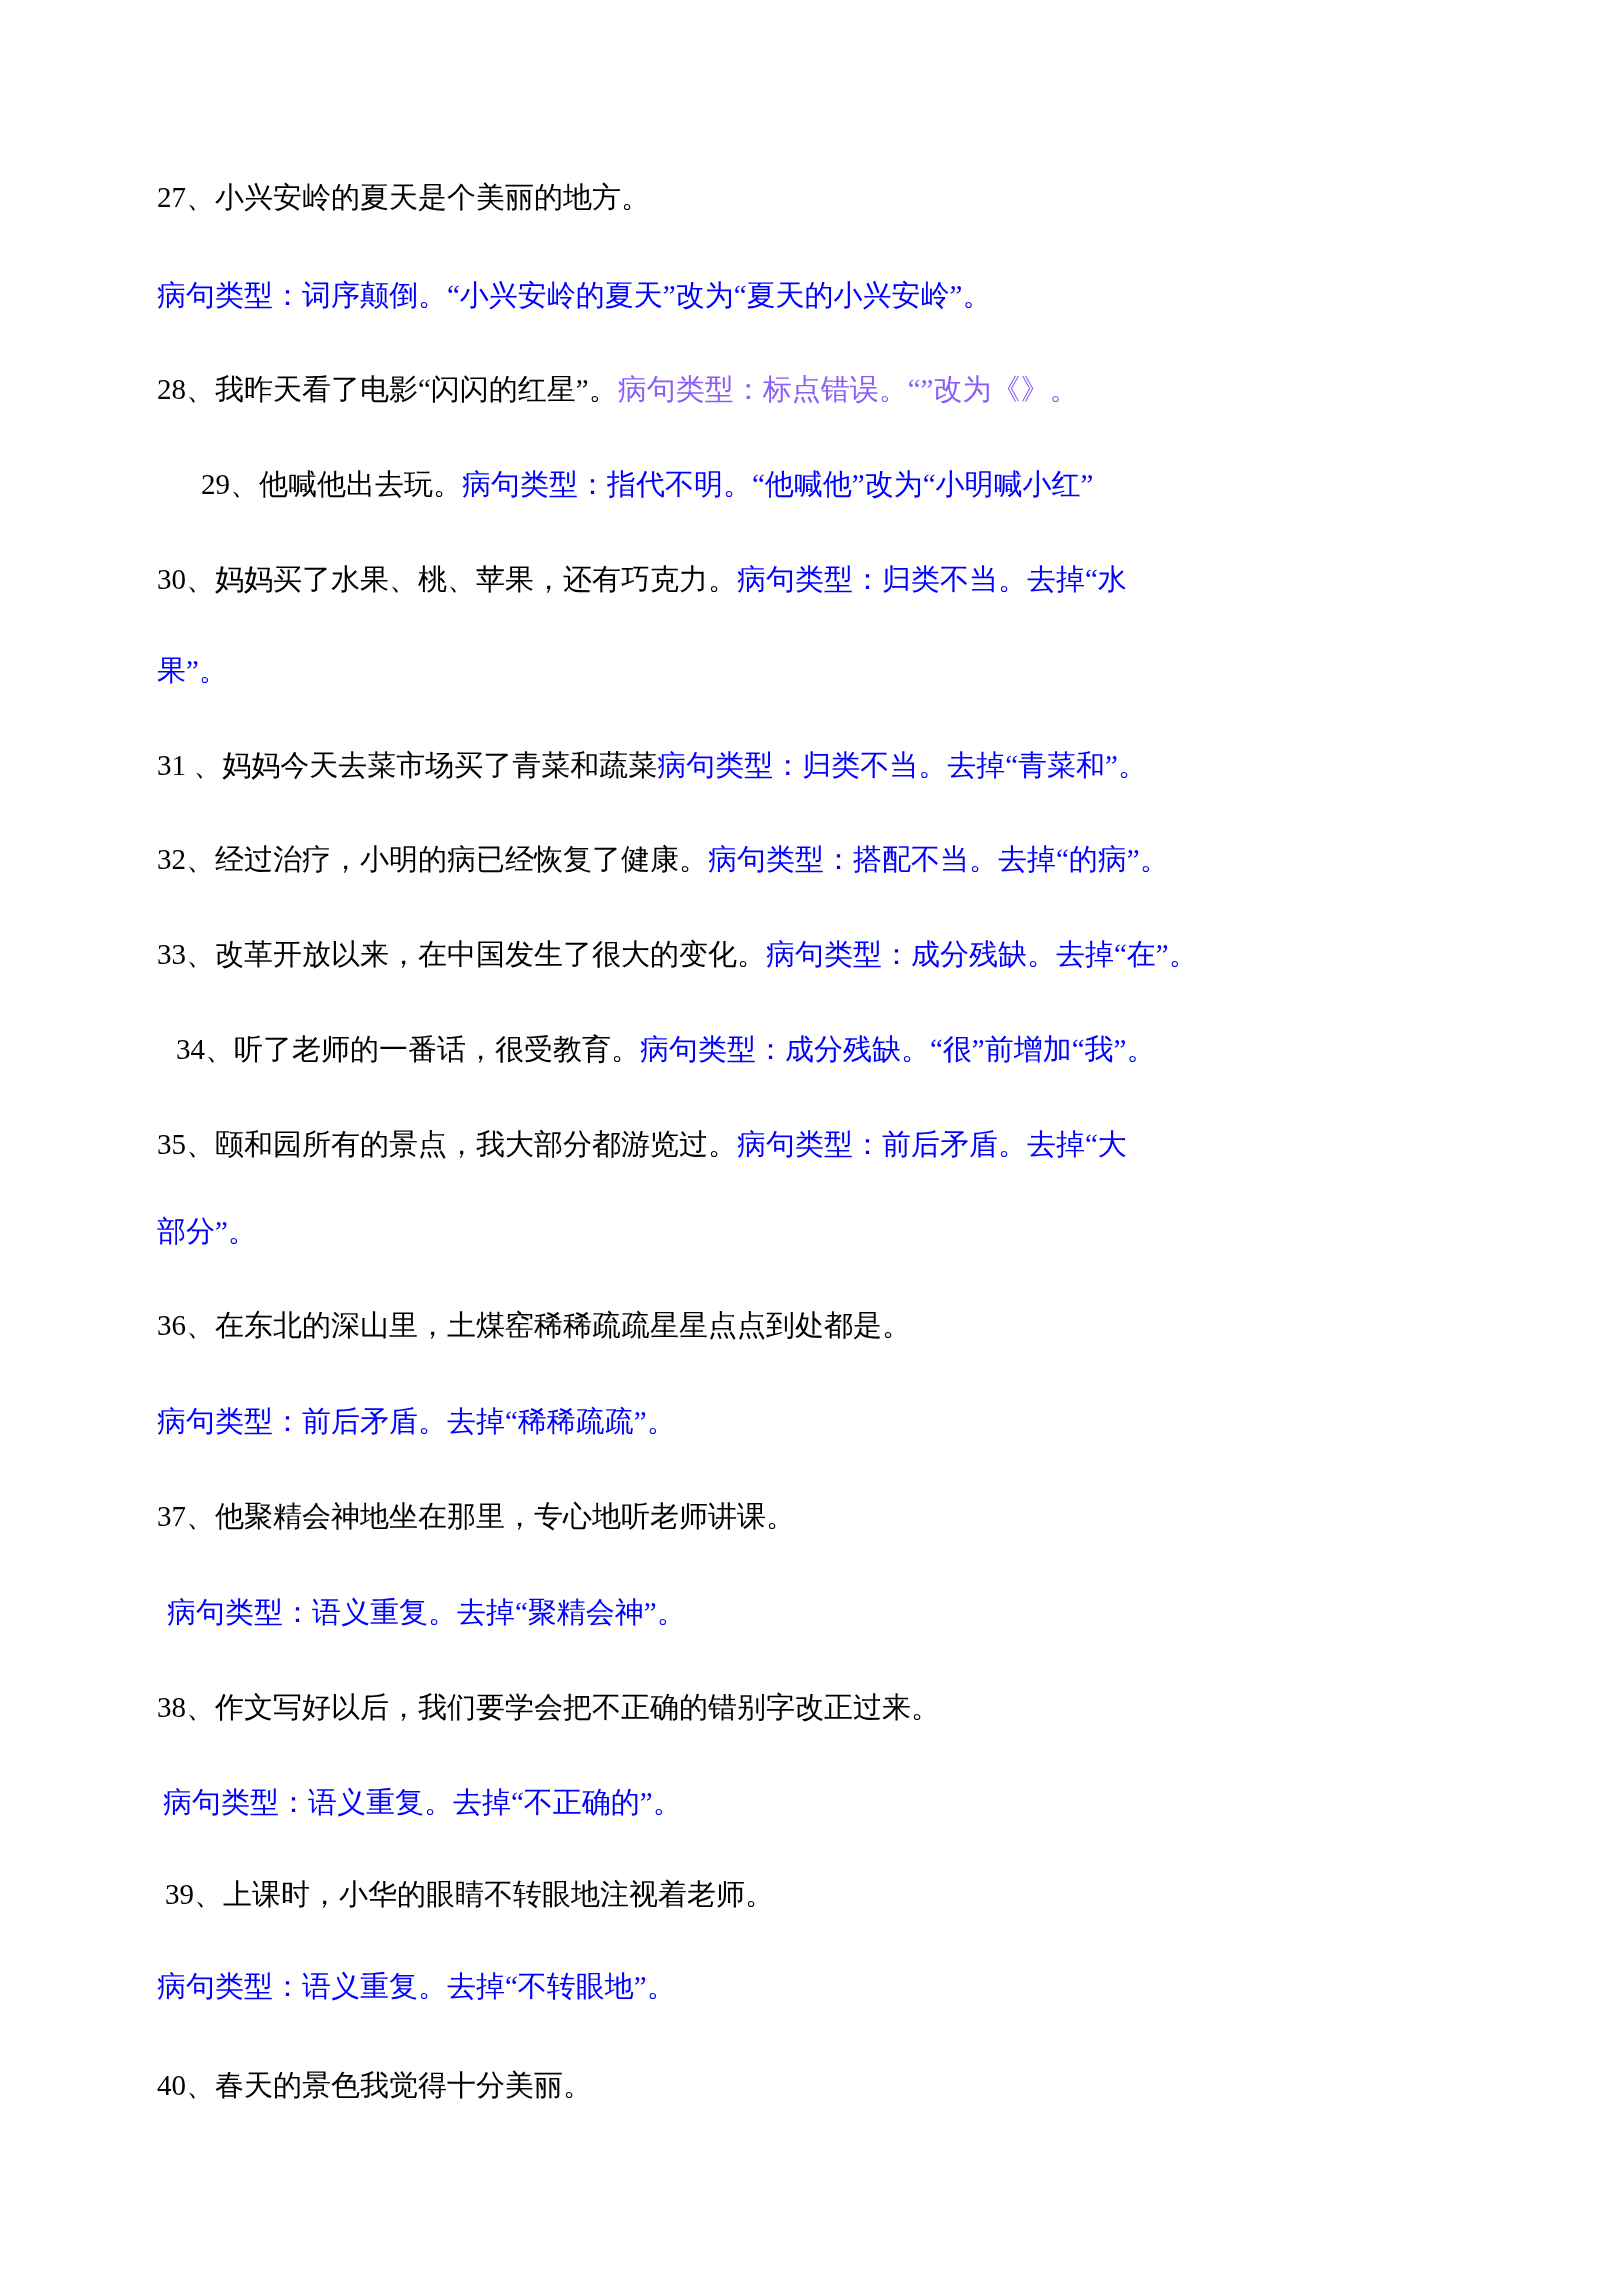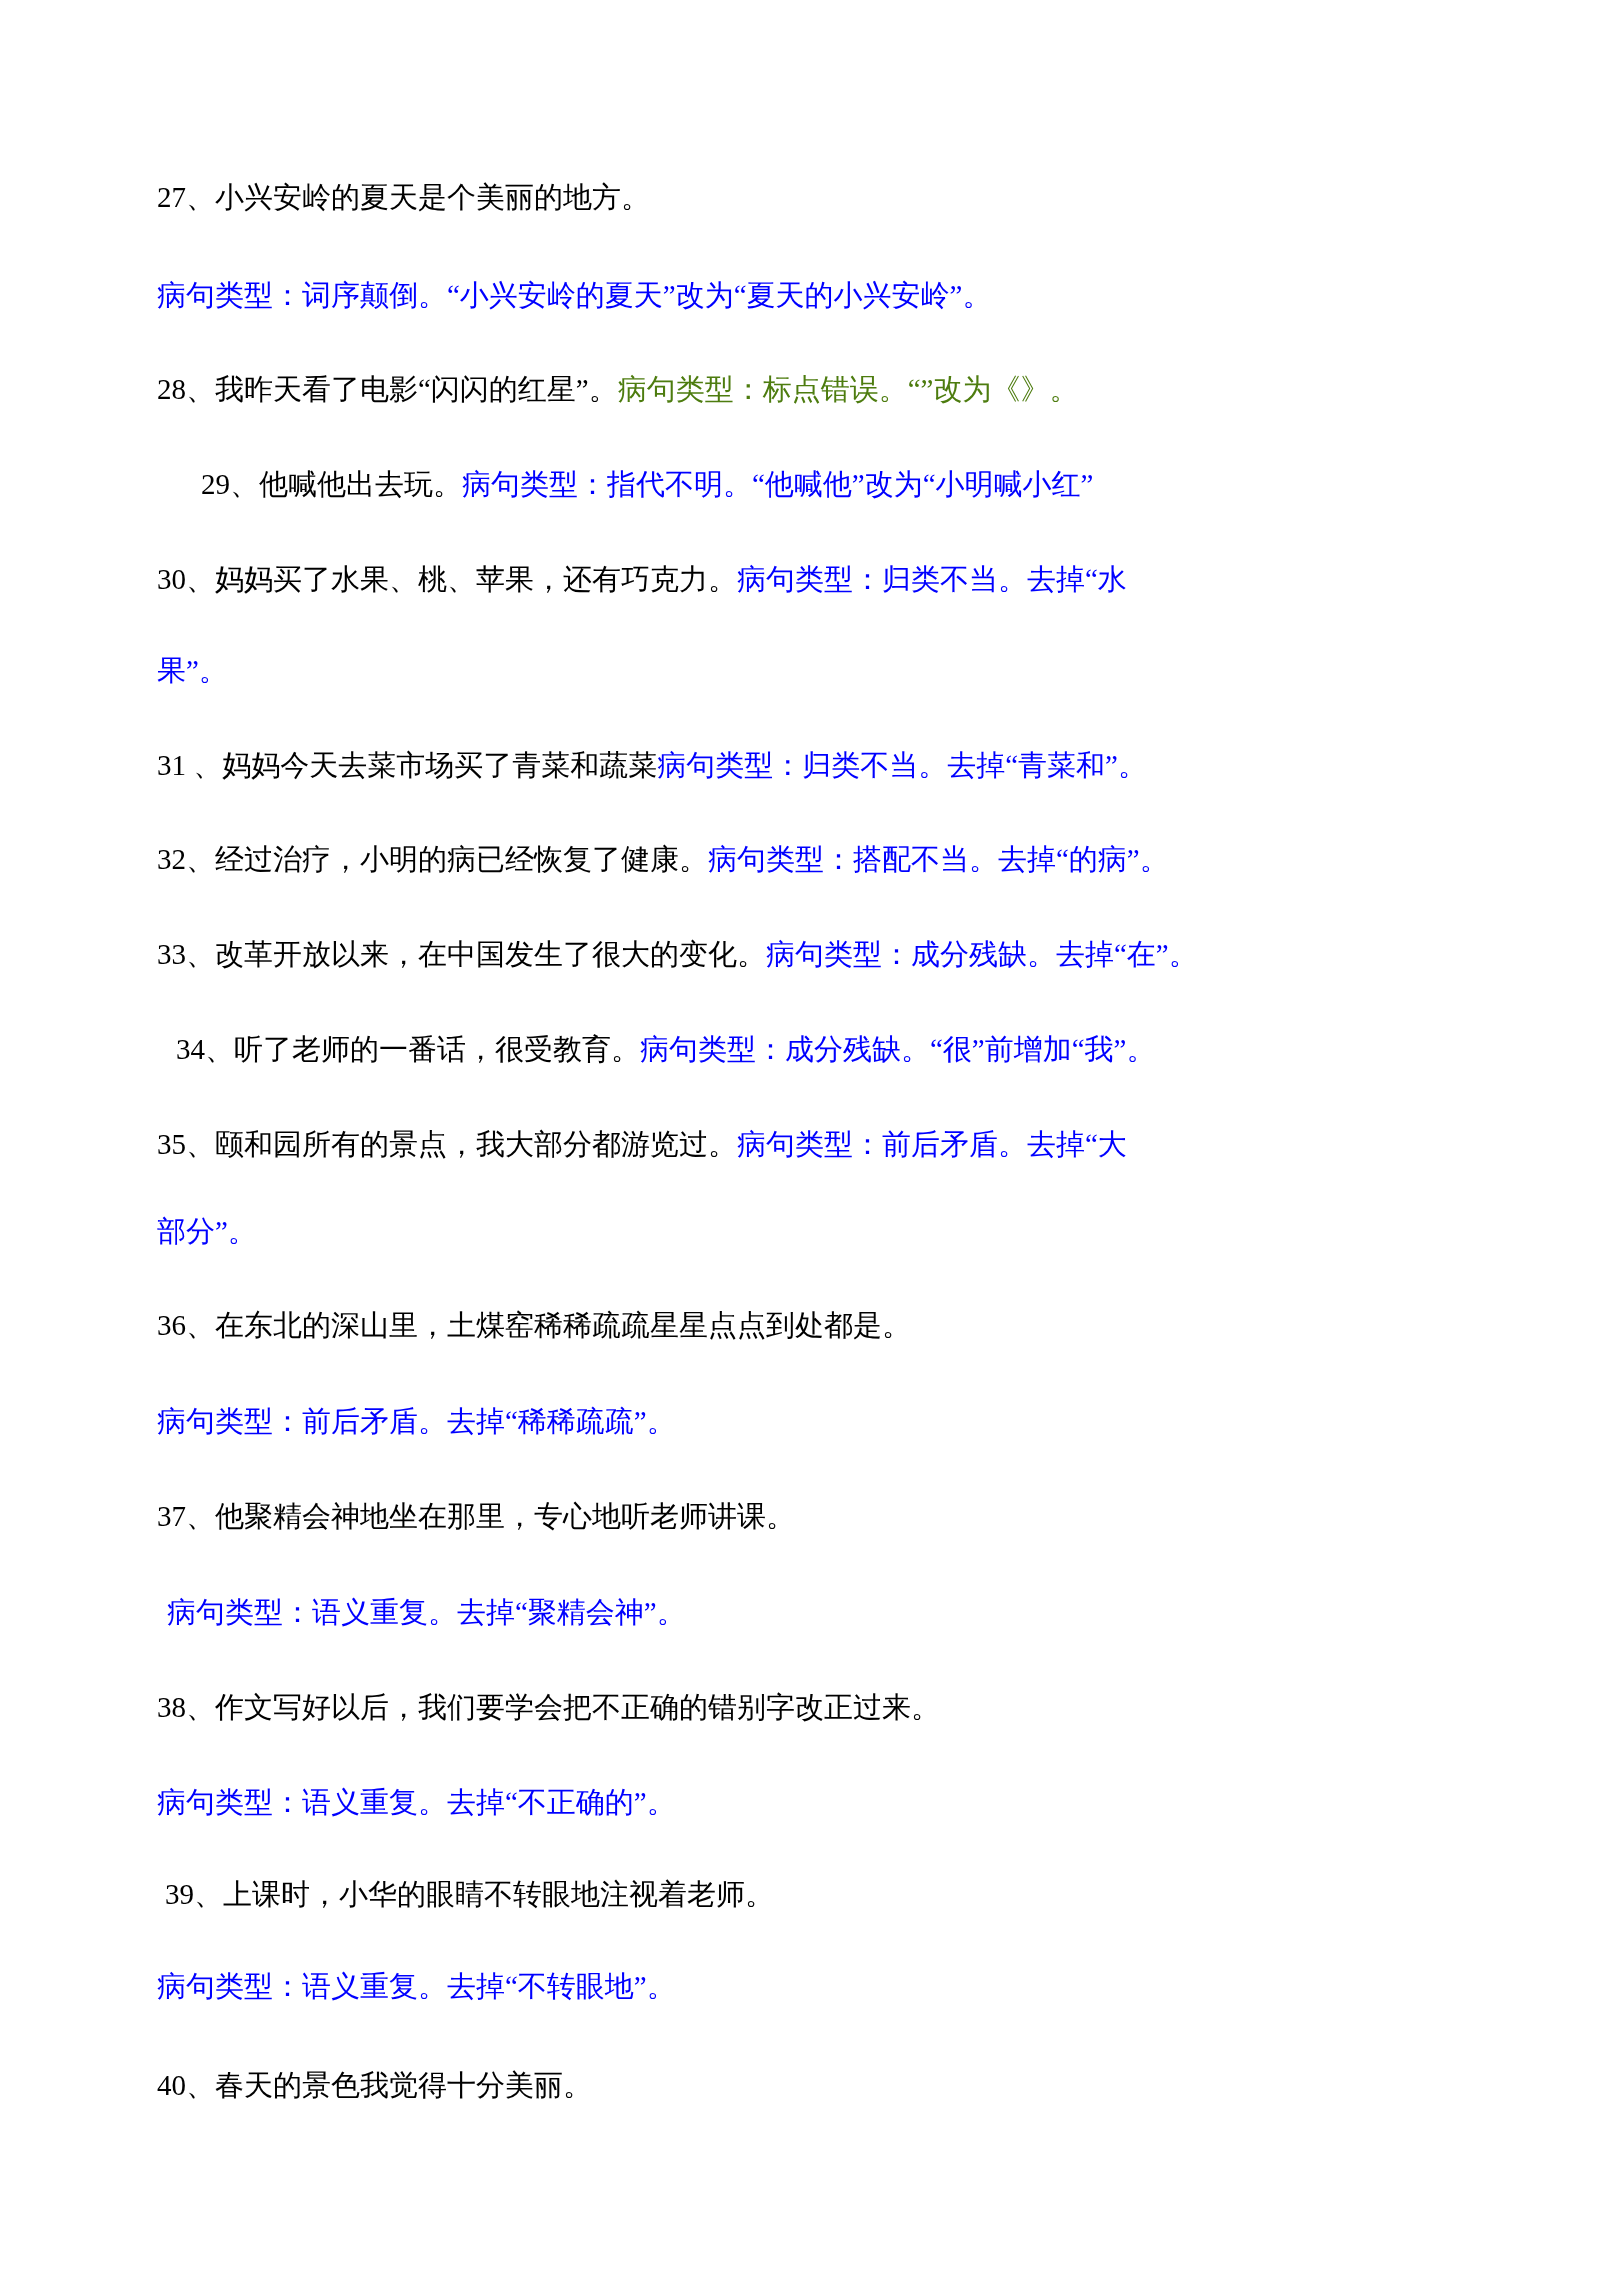--- a/index.html
+++ b/index.html
@@ -34,34 +34,34 @@
   .seg-q { color: #000000; }
   .seg-a { color: #0000ff; }
 </style>
 </head>
 <body>
 
 <div class="page">
   <div id="lines">
       <div class="line" style="top: 173px;"><span class="seg-q" style="color: rgb(0, 0, 0);">27、小兴安岭的夏天是个美丽的地方。</span></div>
       <div class="line" style="top: 271px;"><span class="seg-a" style="color: rgb(0, 0, 255);">病句类型：词序颠倒。“小兴安岭的夏天”改为“夏天的小兴安岭”。</span></div>
-      <div class="line" style="top: 365px;"><span class="seg-q" style="color: rgb(0, 0, 0);">28、我昨天看了电影“闪闪的红星”。</span><span class="seg-a" style="color: #4d7c0f;">病句类型：标点错误。“”改为《》。</span></div>
+      <div class="line" style="top: 365px;"><span class="seg-q" style="color: rgb(0, 0, 0);">28、我昨天看了电影“闪闪的红星”。</span><span class="seg-a" style="color: #8b5cf6;">病句类型：标点错误。“”改为《》。</span></div>
       <div class="line" style="top: 460px;"><span class="seg-q" style="color: rgb(0, 0, 0); margin-left: 44px;">29、他喊他出去玩。</span><span class="seg-a" style="color: rgb(0, 0, 255);">病句类型：指代不明。“他喊他”改为“小明喊小红”</span></div>
       <div class="line" style="top: 555px;"><span class="seg-q" style="color: rgb(0, 0, 0);">30、妈妈买了水果、桃、苹果，还有巧克力。</span><span class="seg-a" style="color: rgb(0, 0, 255);">病句类型：归类不当。去掉“水</span></div>
       <div class="line" style="top: 646px;"><span class="seg-a" style="color: rgb(0, 0, 255);">果”。</span></div>
       <div class="line" style="top: 741px;"><span class="seg-q" style="color: rgb(0, 0, 0);">31 、妈妈今天去菜市场买了青菜和蔬菜</span><span class="seg-a" style="color: rgb(0, 0, 255);">病句类型：归类不当。去掉“青菜和”。</span></div>
       <div class="line" style="top: 835px;"><span class="seg-q" style="color: rgb(0, 0, 0);">32、经过治疗，小明的病已经恢复了健康。</span><span class="seg-a" style="color: rgb(0, 0, 255);">病句类型：搭配不当。去掉“的病”。</span></div>
       <div class="line" style="top: 930px;"><span class="seg-q" style="color: rgb(0, 0, 0);">33、改革开放以来，在中国发生了很大的变化。</span><span class="seg-a" style="color: rgb(0, 0, 255);">病句类型：成分残缺。去掉“在”。</span></div>
       <div class="line indent" style="top: 1025px;"><span class="seg-q" style="color: rgb(0, 0, 0);">34、听了老师的一番话，很受教育。</span><span class="seg-a" style="color: rgb(0, 0, 255);">病句类型：成分残缺。“很”前增加“我”。</span></div>
       <div class="line" style="top: 1120px;"><span class="seg-q" style="color: rgb(0, 0, 0);">35、颐和园所有的景点，我大部分都游览过。</span><span class="seg-a" style="color: rgb(0, 0, 255);">病句类型：前后矛盾。去掉“大</span></div>
       <div class="line" style="top: 1207px;"><span class="seg-a" style="color: rgb(0, 0, 255);">部分”。</span></div>
       <div class="line" style="top: 1301px;"><span class="seg-q" style="color: rgb(0, 0, 0);">36、在东北的深山里，土煤窑稀稀疏疏星星点点到处都是。</span></div>
       <div class="line" style="top: 1397px;"><span class="seg-a" style="color: rgb(0, 0, 255);">病句类型：前后矛盾。去掉“稀稀疏疏”。</span></div>
       <div class="line" style="top: 1492px;"><span class="seg-q" style="color: rgb(0, 0, 0);">37、他聚精会神地坐在那里，专心地听老师讲课。</span></div>
       <div class="line" style="top: 1588px; margin-left: 10px;"><span class="seg-a" style="color: rgb(0, 0, 255);">病句类型：语义重复。去掉“聚精会神”。</span></div>
       <div class="line" style="top: 1683px;"><span class="seg-q" style="color: rgb(0, 0, 0);">38、作文写好以后，我们要学会把不正确的错别字改正过来。</span></div>
-      <div class="line" style="top: 1778px;"><span class="seg-a" style="color: rgb(0, 0, 255);">病句类型：语义重复。去掉“不正确的”。</span></div>
+      <div class="line" style="top: 1778px;"><span class="seg-a" style="color: rgb(0, 0, 255); margin-left: 6px;">病句类型：语义重复。去掉“不正确的”。</span></div>
       <div class="line" style="top: 1870px; margin-left: 8px;"><span class="seg-q" style="color: rgb(0, 0, 0);">39、上课时，小华的眼睛不转眼地注视着老师。</span></div>
       <div class="line" style="top: 1962px;"><span class="seg-a" style="color: rgb(0, 0, 255);">病句类型：语义重复。去掉“不转眼地”。</span></div>
       <div class="line" style="top: 2061px;"><span class="seg-q" style="color: rgb(0, 0, 0);">40、春天的景色我觉得十分美丽。</span></div>
     </div>
 </div>
 
 
 </body></html>

